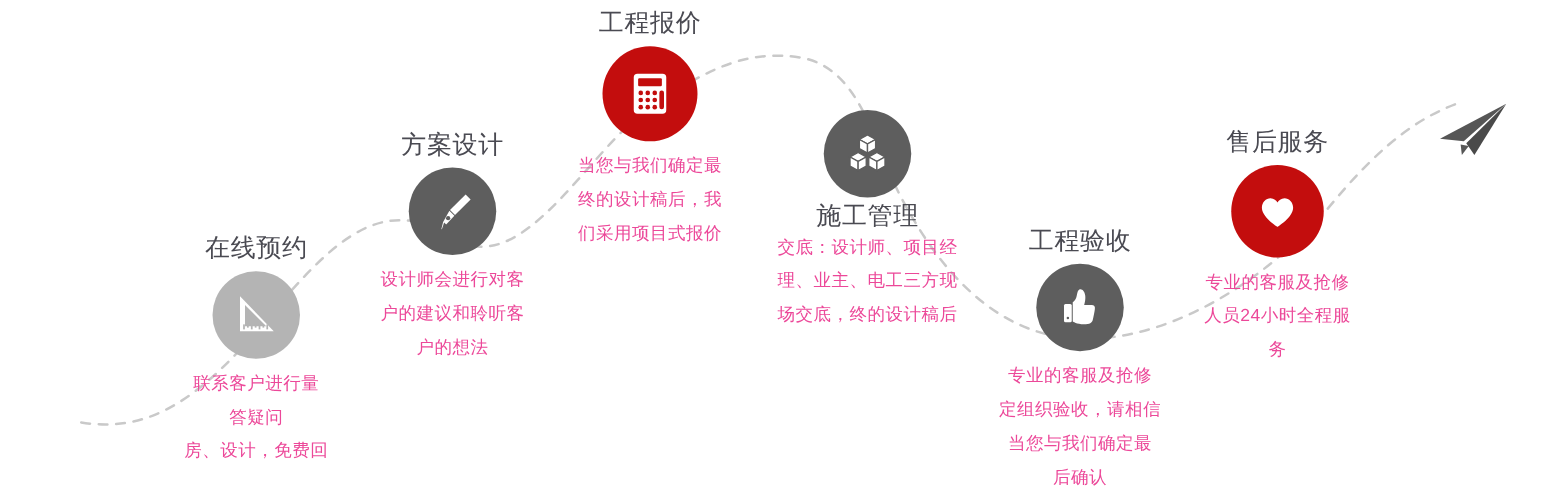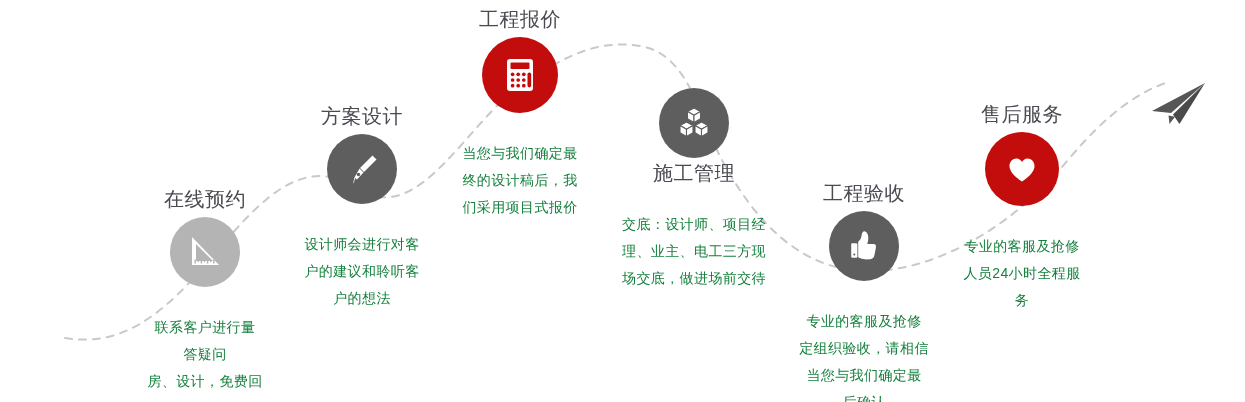--- a/index.html
+++ b/index.html
@@ -45,24 +45,23 @@
     margin: 7px auto 6px auto;
     display: flex;
     align-items: center;
     justify-content: center;
     position: relative;
     z-index: 4;
   }
   .icon-circle svg { display: block; }
   .step-desc {
     font-size: 14px;
-    color: #15803d;
+    color: #ec4899;
     line-height: 27px;
     letter-spacing: 0.4px;
-    margin-top: 27px;
   }
   .step-desc > span { display: block; }
 
   
   #step-0 { left: 125px;  top: 188px; width: 160px; }
   #step-1 { left: 278px;  top: 105px; width: 168px; }
   #step-2 { left: 430px;  top: 8px;   width: 180px; }
   #step-3 { left: 598px;  top: 88px;  width: 192px; }
   #step-4 { left: 768px;  top: 182px; width: 192px; }
   #step-5 { left: 933px;  top: 103px; width: 178px; }
@@ -175,21 +174,21 @@
           <path d="M28.5 20 L35 23.6 L28.5 27.2 L22 23.6 Z"></path>
           <path d="M22 23.6 L28.5 27.2 L28.5 34.4 L22 30.8 Z"></path>
           <path d="M35 23.6 L35 30.8 L28.5 34.4 L28.5 27.2 Z"></path>
         </g>
       </svg>
     </div>
     <div class="step-title">施工管理</div>
     <div class="step-desc">
       <span>交底：设计师、项目经</span>
       <span>理、业主、电工三方现</span>
-      <span>场交底，做进场前交待</span>
+      <span>场交底，终的设计稿后</span>
     </div>
   </div>
 
   <div class="step" id="step-4">
     <div class="step-title">工程验收</div>
     <div class="icon-circle" style="background:#5e5e5e">
       <svg width="40" height="40" viewBox="0 0 40 40">
         <path d="M19.5 5.5 C17.5 6.5 17.8 10.4 16.8 12.6
                  C15.9 14.6 14.2 15.8 14.2 15.8
                  L14.2 31.2 C14.2 31.2 17.5 33.4 23 33.4

